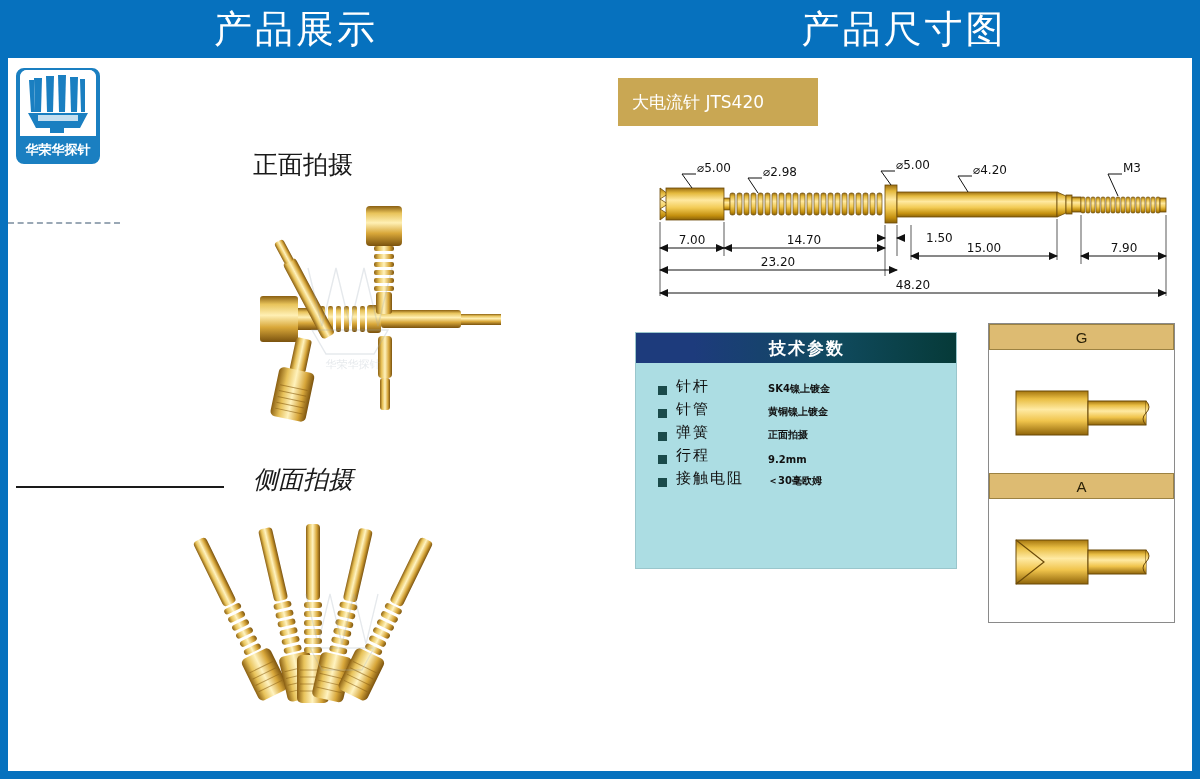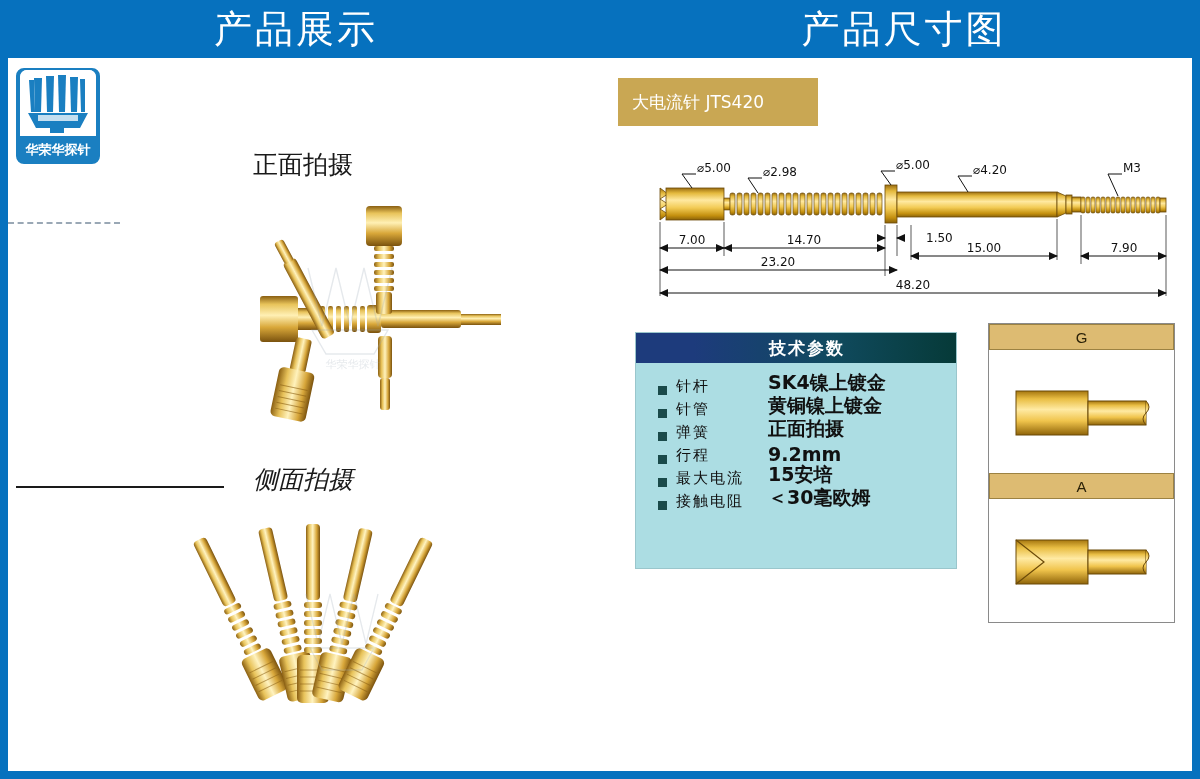--- a/index.html
+++ b/index.html
@@ -160,21 +160,21 @@
     flex: 0 0 auto;
     position: relative; top: -1px;
   }
   .spec-label {
     width: 92px; flex: 0 0 auto;
     font-size: 15px; color: #111111;
     letter-spacing: 2px;
     font-family: "DejaVu Sans", sans-serif;
   }
   .spec-value {
-    font-size: 19px; color: #111111; font-weight: bold;
+    font-size: 10px; color: #111111; font-weight: bold;
     font-family: "DejaVu Sans", sans-serif;
   }
 
   
   .tips {
     position: absolute; left: 380px; top: 265px;
     width: 187px; height: 300px;
     background: #ffffff;
     border: 1px solid #8a8a8a;
   }
@@ -604,25 +604,20 @@
           <span class="spec-label">弹簧</span>
           <span class="spec-value">正面拍摄</span>
         </div>
         <div class="spec-row">
           <span class="spec-bullet"></span>
           <span class="spec-label">行程</span>
           <span class="spec-value">9.2mm</span>
         </div>
         <div class="spec-row">
           <span class="spec-bullet"></span>
-          <span class="spec-label">最大电流</span>
-          <span class="spec-value">15安培</span>
-        </div>
-        <div class="spec-row">
-          <span class="spec-bullet"></span>
           <span class="spec-label">接触电阻</span>
           <span class="spec-value">＜30毫欧姆</span>
         </div>
       </div>
     </div>
 
     <div class="tips">
 
       <div class="tip-cell">
         <div class="tip-hdr">

